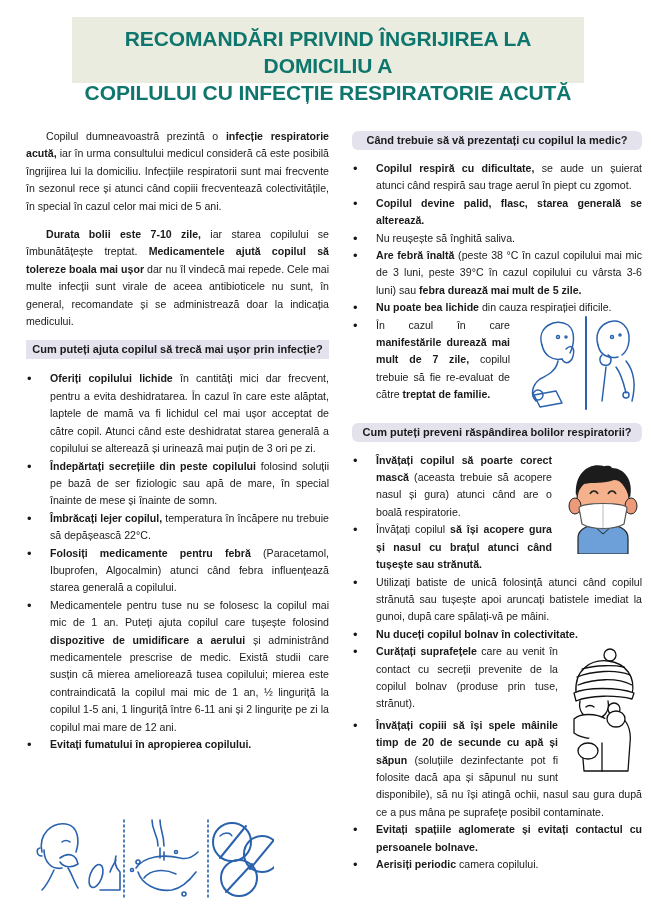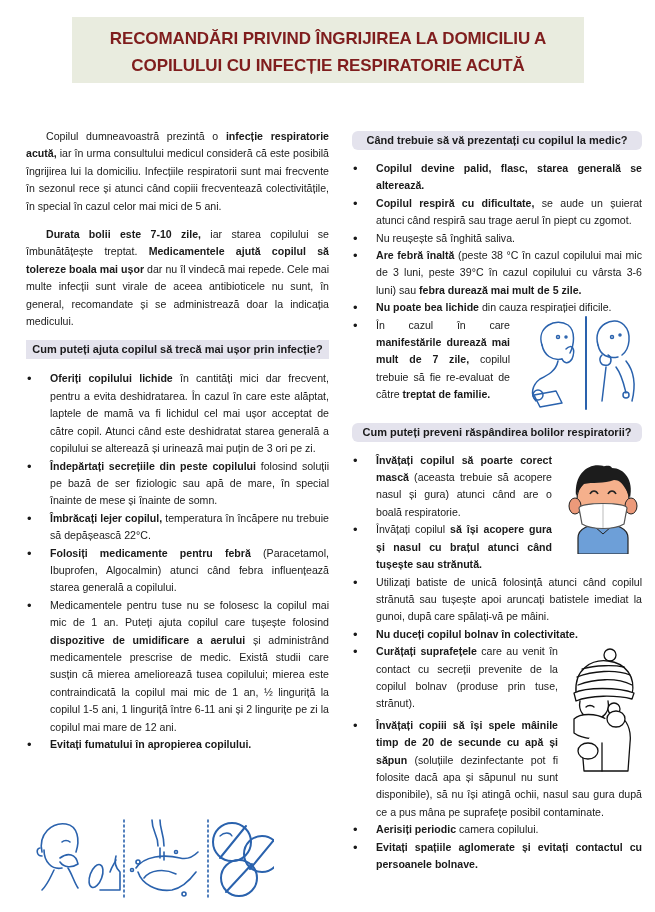--- a/index.html
+++ b/index.html
@@ -2,21 +2,21 @@
 <html><head>
 <meta charset="utf-8">
 <style>
   * { box-sizing: border-box; margin: 0; padding: 0; }
   html, body { width: 655px; height: 912px; background: #ffffff; overflow: hidden; }
   body { font-family: "Liberation Sans", sans-serif; color: #1a1a1a; position: relative; }
   .title-band {
     position: absolute; left: 72px; top: 17px; width: 512px; height: 66px;
     background: #e9ecdf; text-align: center; padding-top: 8px;
   }
-  .title-band div { font-weight: bold; font-size: 17px; line-height: 27px; color: #7f1d1d; letter-spacing: -0.1px; }
+  .title-band div { font-weight: bold; font-size: 21px; line-height: 27px; color: #0f766e; letter-spacing: -0.1px; }
   .col { position: absolute; top: 128px; font-size: 10.6px; line-height: 17.4px; }
   .col.left { left: 26px; width: 303px; }
   .col.right { left: 352px; width: 290px; top: 131px; }
   p.para { text-align: justify; text-indent: 20px; }
   p.para + p.para { margin-top: 11px; }
   b { font-weight: bold; }
   .section-head {
     background: #e4e3ed; font-weight: bold; font-size: 11px; line-height: 19px;
     text-align: center; padding: 0 2px;
   }
@@ -98,22 +98,22 @@
       <circle cx="205" cy="66" r="18"></circle>
       <line x1="192" y1="80" x2="218" y2="52"></line>
     </g>
   </svg>
 </div>
 
 <div class="col right" data-name="right-column">
   <div class="section-head" data-name="doctor-section-heading">Când trebuie să vă prezentați cu copilul la medic?</div>
 
   <ul class="bul" data-name="doctor-list">
+    <li data-name="list-item"><b>Copilul respiră cu dificultate,</b><span> se aude un șuierat atunci când respiră sau trage aerul în piept cu zgomot.</span></li>
     <li data-name="list-item"><b>Copilul devine palid, flasc, starea generală se alterează.</b></li>
-    <li data-name="list-item"><b>Copilul respiră cu dificultate,</b><span> se aude un șuierat atunci când respiră sau trage aerul în piept cu zgomot.</span></li>
     <li data-name="list-item"><span>Nu reușește să înghită saliva.</span></li>
     <li data-name="list-item"><b>Are febră înaltă</b><span> (peste 38 °C în cazul copilului mai mic de 3 luni, peste 39°C în cazul copilului cu vârsta 3-6 luni) sau </span><b>febra durează mai mult de 5 zile.</b></li>
     <li data-name="list-item"><b>Nu poate bea lichide</b><span> din cauza respirației dificile.</span></li>
   </ul>
   <div class="wrap-row" data-name="doctor-consult-row">
     <ul class="bul txt" style="width:158px;flex:none;">
       <li data-name="list-item"><span>În cazul în care </span><b>manifestările durează mai mult de 7 zile,</b><span> copilul trebuie să fie re-evaluat de către </span><b>treptat de familie.</b></li>
     </ul>
     <div class="illus" style="margin-left:12px;margin-top:-2px;" data-name="doctor-phone-illustration">
       <svg width="118" height="96" viewBox="0 0 118 96" fill="none" stroke="#2a62ad" stroke-width="1.5" stroke-linecap="round" stroke-linejoin="round">
@@ -194,22 +194,22 @@
       </svg>
     </div>
       <div class="txt" style="width: auto; flex: 0 0 auto;">
       <ul class="bul">
         <li data-name="list-item"><b>Curățați suprafețele</b><span> care au venit în contact cu secreții prevenite de la copilul bolnav (produse prin tuse, strănut).</span></li>
       </ul>
     </div>
 
   <ul class="bul" data-name="prevent-list-continued" style="margin-top: 4px;">
     <li data-name="list-item"><b>Învățați copiii să își spele mâinile timp de 20 de secunde cu apă și săpun</b><span> (soluțiile dezinfectante pot fi folosite dacă apa și săpunul nu sunt disponibile), să nu își atingă ochii, nasul sau gura după ce a pus mâna pe suprafețe posibil contaminate.</span></li>
+    <li data-name="list-item"><b>Evitați spațiile aglomerate și evitați contactul cu persoanele bolnave.</b></li>
     <li data-name="list-item"><b>Aerisiți periodic</b><span> camera copilului.</span></li>
-    <li data-name="list-item"><b>Evitați spațiile aglomerate și evitați contactul cu persoanele bolnave.</b></li>
   </ul>
     </div>
 
 </div>
 
 <style>
   
   [data-name="prevent-list-continued"] li:first-child { }
 </style>
 

